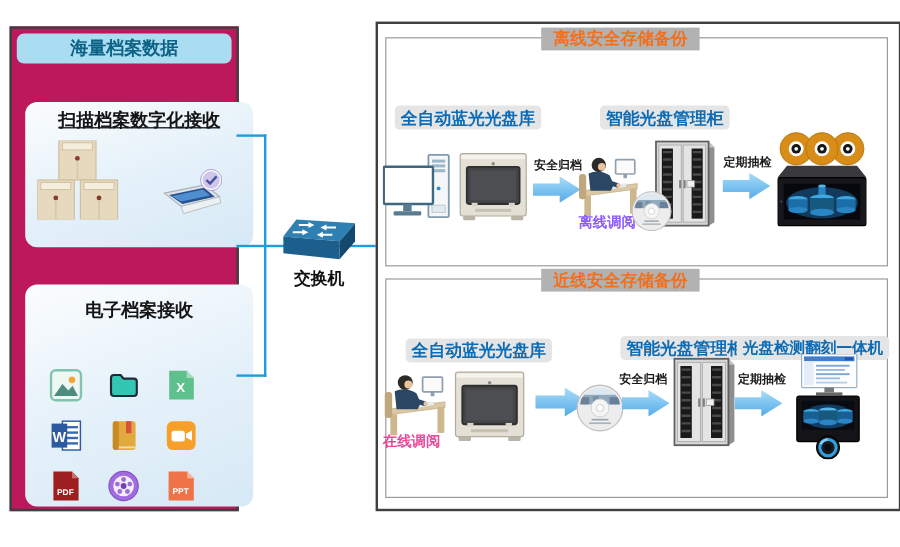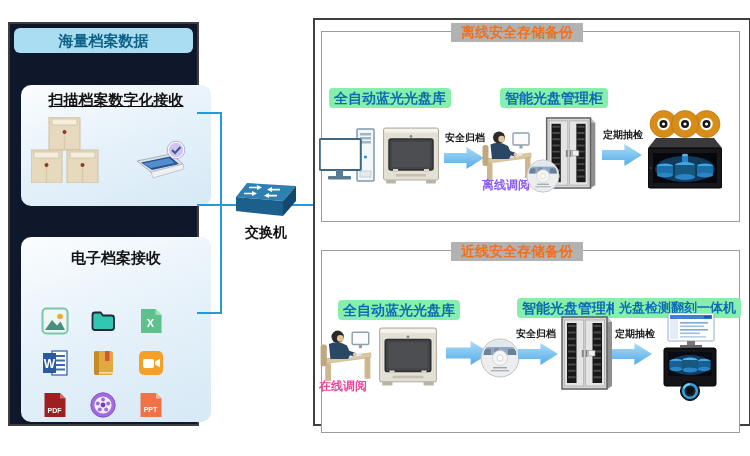--- a/index.html
+++ b/index.html
@@ -2,41 +2,41 @@
 <html><head>
 <meta charset="utf-8">
 <style>
   html,body{margin:0;padding:0;background:#fff;}
   #canvas{
     position:relative;width:750px;height:456px;background:#fff;overflow:hidden;
     font-family:"Liberation Sans","DejaVu Sans",sans-serif;
   }
   .abs{position:absolute;}
   
-  .left-panel{left:8px;top:22px;width:187px;height:400px;border:2px solid #3f3f3f;background:#0f172a;}
+  .left-panel{left:8px;top:22px;width:187px;height:400px;border:2px solid #3f3f3f;background:#be185d;}
   .left-header{left:4px;top:4px;width:179px;height:25px;background:#aadcf2;border-radius:6px;
     color:#0d6285;font-weight:bold;font-size:15px;line-height:25px;text-align:center;}
   .soft-box{background:linear-gradient(160deg,#fbfdfe 0%,#e7f2fa 45%,#d6e9f6 100%);border-radius:10px;}
   .scan-box{left:11px;top:61px;width:190px;height:121px;text-decoration:underline;}
   .elec-box{left:11px;top:213px;width:190px;height:185px;}
   .section-title{width:100%;text-align:center;font-weight:bold;color:#141414;font-size:15px;}
   .icon-grid{left:20px;top:70px;display:grid;grid-template-columns:repeat(3,28px);column-gap:20px;row-gap:14px;}
   .icon-grid svg{width:28px;height:28px;display:block;}
   
   .line{background:#1f9ddb;}
   .switch-label{font-weight:bold;font-size:14px;color:#111;text-align:center;}
   
   .right-outer{left:313px;top:18px;width:434px;height:404px;border:2px solid #3f3f3f;background:#fff;}
   .flow-panel{border:1px solid #9b9b9b;background:#fff;text-decoration:underline;}
   .panel-top{left:321px;top:31px;width:417px;height:189px;}
-  .panel-bottom{left:321px;top:250px;width:417px;height:181px;}
+  .panel-bottom{left:321px;top:232px;width:417px;height:181px;}
   .panel-title{position:absolute;top:-9px;left:195px;transform:translateX(-50%);
     background:#b2b2b2;color:#f2701d;font-weight:bold;font-size:14px;line-height:17px;
     padding:1px 10px;white-space:nowrap;}
-  .tag{position:absolute;background:#86efac;color:#0e6cb4;font-weight:bold;font-size:14px;
+  .tag{position:absolute;background:#e5e5e5;color:#0e6cb4;font-weight:bold;font-size:14px;
     line-height:20px;height:20px;text-align:center;border-radius:4px;white-space:nowrap;padding:0 5px;}
   .step-label{position:absolute;color:#1a1a1a;font-weight:bold;font-size:10px;text-align:center;white-space:nowrap;}
   .arrow{position:absolute;background:linear-gradient(180deg,#a9dcf8 0%,#54abe8 100%);
     clip-path:polygon(0% 27%,56% 27%,56% 0%,100% 50%,56% 100%,56% 73%,0% 73%);}
   .retrieve{position:absolute;font-weight:bold;font-size:12px;text-align:center;white-space:nowrap;}
   .retrieve.blue{color:#8b5cf6;}
   .retrieve.orange{color:#ec4899;}
   svg{display:block;}
   text{font-family:"Liberation Sans","DejaVu Sans",sans-serif;}
 </style>

